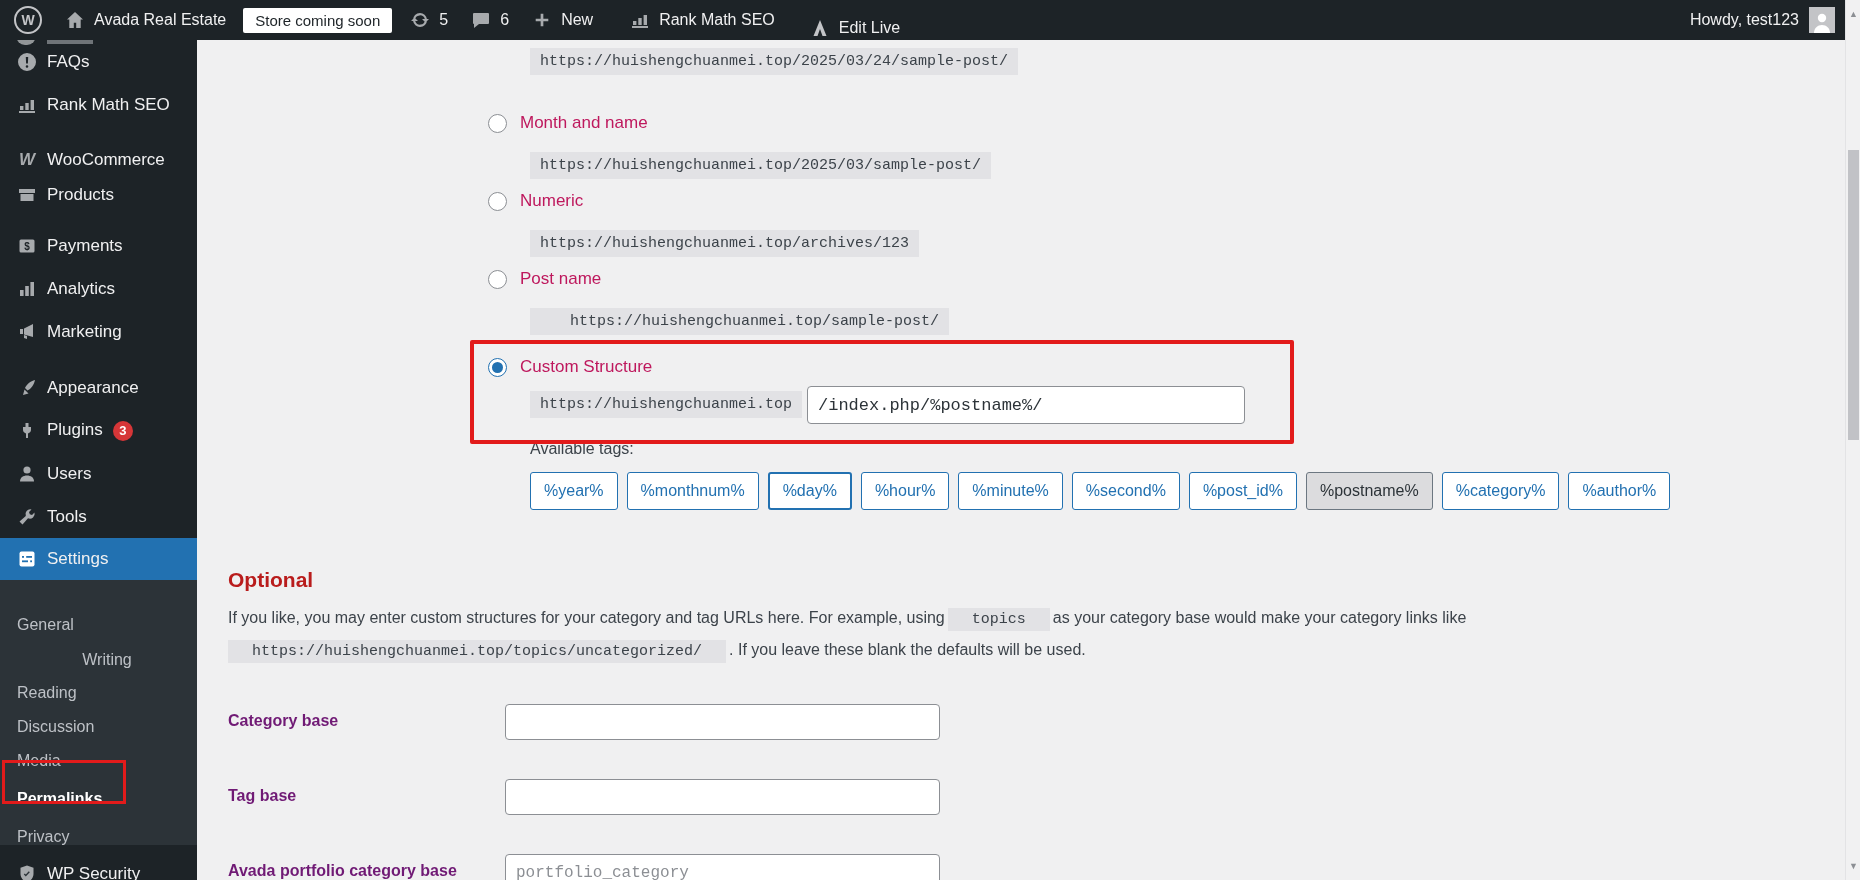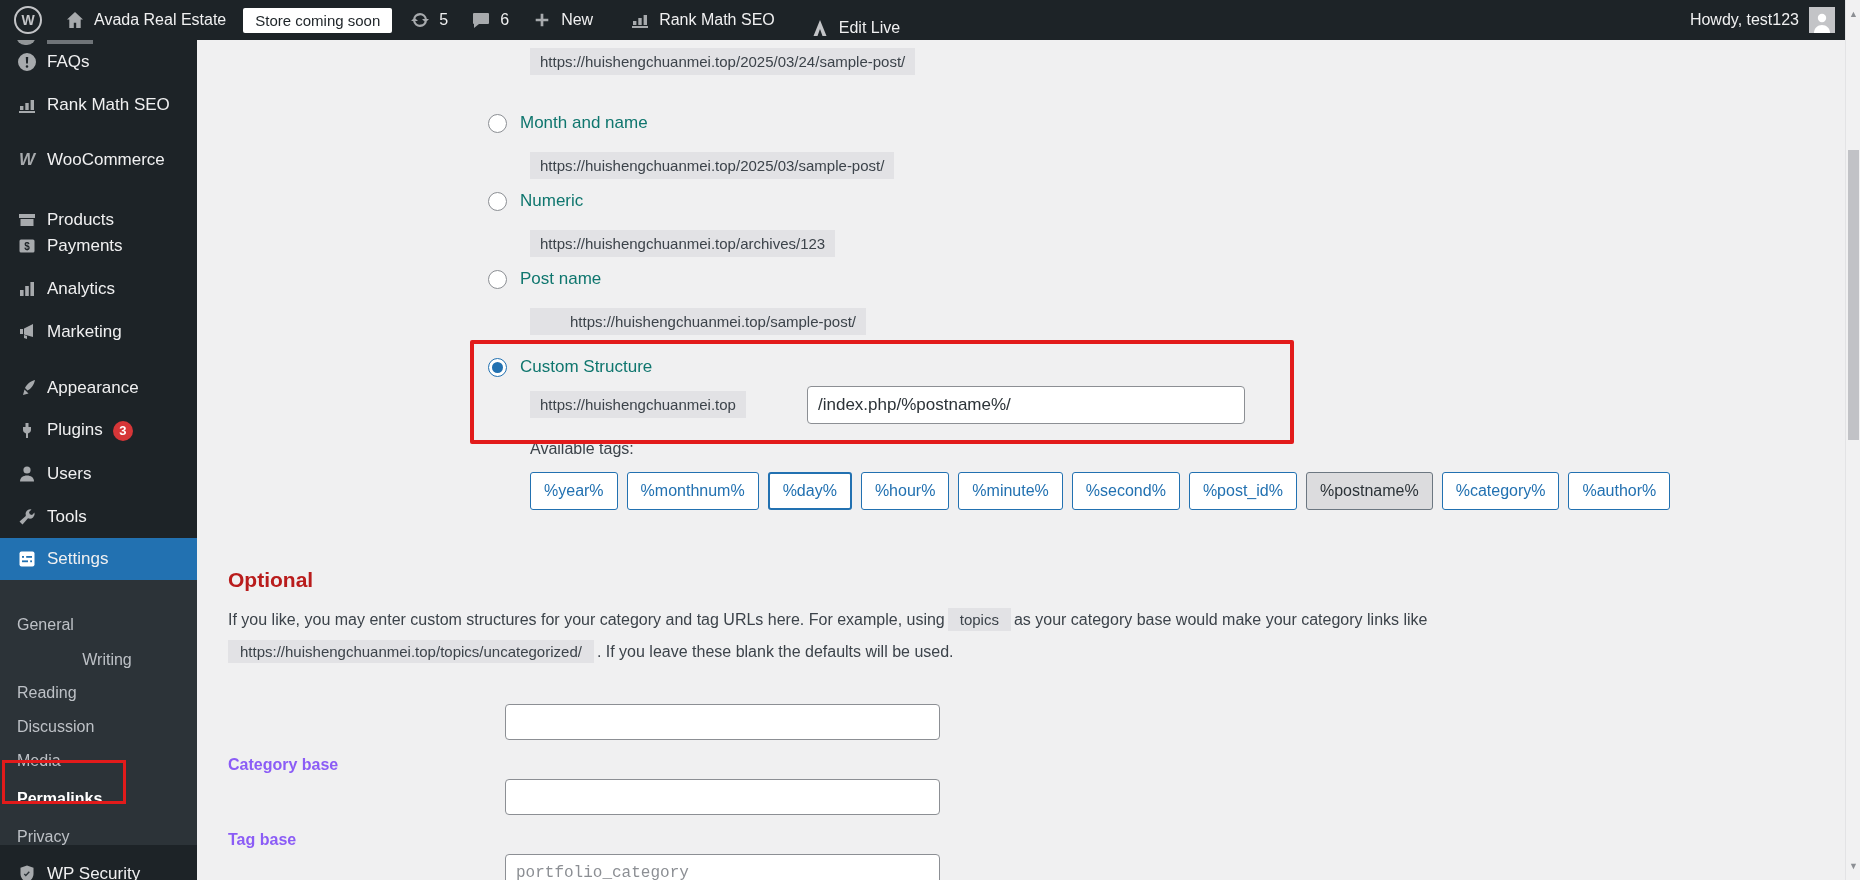--- a/index.html
+++ b/index.html
@@ -1,18 +1,18 @@
 <!DOCTYPE html>
 <html><head>
 <meta charset="utf-8">
 <style>
   html,body{margin:0;padding:0;background:#f0f0f1;}
   body{width:1860px;height:880px;overflow:hidden;position:relative;
        font-family:"Liberation Sans",sans-serif;-webkit-font-smoothing:antialiased;}
-  .mono{font-family:Liberation Sans, sans-serif;}
+  .mono{font-family:Liberation Mono, monospace;}
 
   
   #adminbar{position:absolute;left:0;top:0;width:1845px;height:40px;background:#1d2327;
             display:flex;align-items:center;color:#f0f0f1;font-size:16px;z-index:30;}
   .ab-item{display:flex;align-items:center;gap:8px;padding:0 11px;height:40px;cursor:pointer;white-space:nowrap;}
   .ab-icn{display:flex;align-items:center;justify-content:center;width:22px;height:22px;}
   .ab-icn svg{fill:#a7aaad;}
   .wplogo{width:24px;height:24px;border:2px solid #c3c4c7;border-radius:50%;display:flex;
           align-items:center;justify-content:center;color:#c3c4c7;font-weight:700;font-size:14px;}
   .pill{background:#fff;color:#1d2327;border-radius:2px;padding:4px 12px;font-size:15px;margin:0 6px;}
@@ -40,34 +40,34 @@
 
   
   #content{position:absolute;left:197px;top:40px;width:1648px;height:840px;background:#f0f0f1;overflow:hidden;}
   .chip{position:absolute;display:inline-block;background:#e2e2e5;color:#3c434a;font-size:15px;
         padding:5px 10px;white-space:nowrap;}
   .optrow{position:absolute;display:flex;align-items:center;gap:13px;height:22px;}
   .radio{width:19px;height:19px;border-radius:50%;background:#fff;border:1px solid #8c8f94;box-sizing:border-box;
          display:flex;align-items:center;justify-content:center;cursor:pointer;flex:0 0 auto;}
   .radio.sel{border-color:#2271b1;}
   .radio.sel::after{content:"";width:11px;height:11px;border-radius:50%;background:#2271b1;}
-  .optlbl{font-size:17px;color:#0f766e;}
+  .optlbl{font-size:17px;color:#be185d;}
   #redbox{position:absolute;left:273px;top:300px;width:816px;height:96px;border:4px solid #e21b1b;border-radius:2px;z-index:5;}
   #cs-input{position:absolute;left:610px;top:346px;width:416px;height:36px;border:1px solid #8c8f94;border-radius:4px;
             background:#fff;font-size:17px;color:#2c3338;padding:0 10px;}
   .avail{position:absolute;left:333px;top:400px;font-size:16px;color:#3c434a;}
   #tags{position:absolute;left:333px;top:432px;display:flex;gap:9px;}
   .tagbtn{height:38px;line-height:36px;padding:0 13px;background:#fff;border:1px solid #2271b1;border-radius:3px;
           color:#2271b1;font-size:16px;cursor:pointer;box-sizing:border-box;white-space:nowrap;}
   .tagbtn.focused{border:2px solid #2271b1;box-shadow:0 0 0 1px #fff inset;line-height:34px;}
   .tagbtn.pressed{background:#dcdcde;border-color:#6c7781;color:#2c3338;}
   h2.optional{position:absolute;left:31px;top:528px;margin:0;font-size:21px;font-weight:600;color:#b91c1c;}
   .para{position:absolute;left:31px;white-space:nowrap;font-size:16px;color:#3c434a;}
-  .ichip{display:inline-block;background:#e2e2e5;color:#3c434a;font-size:15px;padding:3px 12px;margin:0 3px;}
-  .frow-lbl{position:absolute;left:31px;font-size:16px;font-weight:700;color:#8b5cf6;margin-top:44px;}
+  .ichip{display:inline-block;background:#e2e2e5;color:#3c434a;font-size:15px;padding:3px 24px;margin:0 3px;}
+  .frow-lbl{position:absolute;left:31px;font-size:16px;font-weight:700;color:#701a75;}
   .frow-input{position:absolute;left:308px;width:413px;height:34px;border:1px solid #8c8f94;border-radius:4px;
               background:#fff;font-size:16px;color:#2c3338;padding:0 10px;}
   .frow-input::placeholder{color:#8c8f94;font-family:"Liberation Mono","DejaVu Sans Mono",monospace;font-size:16px;}
 
   
   #scrollbar{position:absolute;right:0;top:0;width:15px;height:880px;background:#f1f1f2;z-index:40;border-left:1px solid #e3e3e5;box-sizing:border-box;}
   .sb-arrow{position:absolute;left:0;width:15px;height:17px;color:#8c8f94;font-size:9px;text-align:center;line-height:17px;cursor:pointer;}
   #sb-thumb{position:absolute;left:2px;top:150px;width:11px;height:290px;background:#c1c2c6;cursor:pointer;}
 </style>
 </head>
@@ -163,21 +163,21 @@
         </svg>
     </span>
     <span class="lbl">Rank Math SEO</span>
   </div>
 
   <div class="mi" style="top:98px;">
     <span class="icn" style="color:#a7aaad;font-weight:800;font-style:italic;font-size:17px;">W</span>
     <span class="lbl">WooCommerce</span>
   </div>
 
-  <div class="mi" style="top:158px;">
+  <div class="mi" style="top:133px;">
     <span class="icn">
       <svg width="20" height="20" viewBox="0 0 20 20">
           <path d="M2 4h16v4H2z"></path>
           <path d="M3.5 9h13v7h-13zM7 10.5h6v1.6H7z"></path>
         </svg>
     </span>
     <span class="lbl">Products</span>
   </div>
 
   <div class="mi" style="top:184px;">

